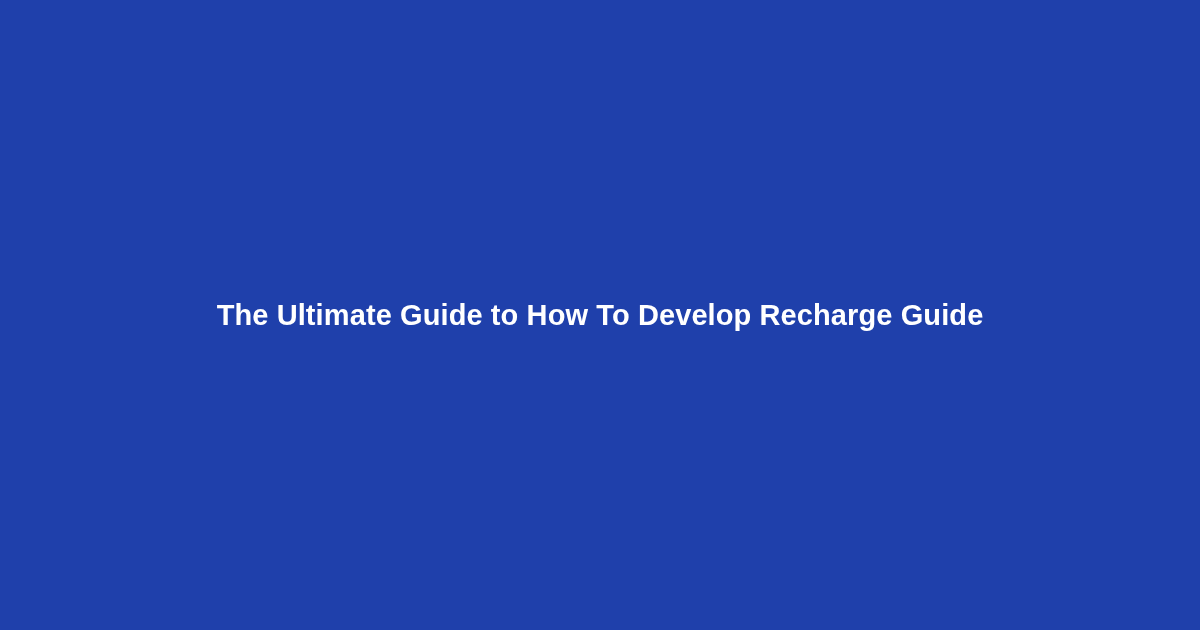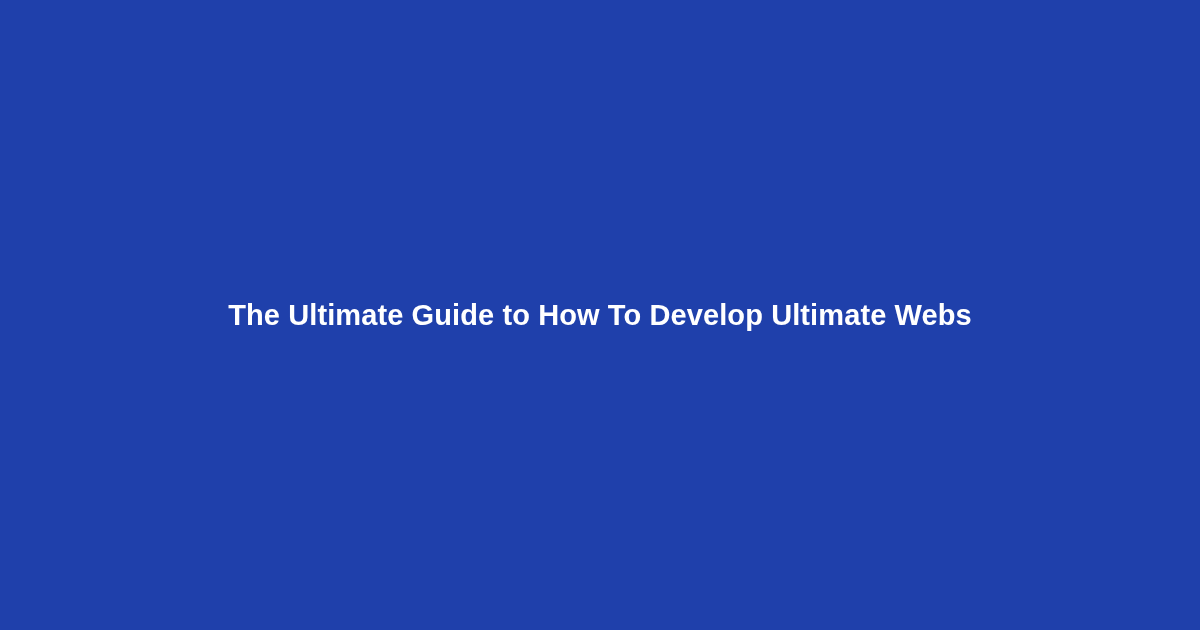--- a/index.html
+++ b/index.html
@@ -49,17 +49,17 @@
     -webkit-font-smoothing: antialiased;
   }
 </style>
 </head>
 <body>
 
 <div class="og-card" style="background-color: rgb(31, 64, 171);">
 
   <div class="headline-wrap">
 
-    <h1 class="headline" style="color: rgb(255, 255, 255);">The Ultimate Guide to How To Develop Ultimate Webs</h1>
+    <h1 class="headline" style="color: rgb(255, 255, 255);">The Ultimate Guide to How To Develop Recharge Guide</h1>
 
   </div>
 
 </div>
 
 </body></html>

